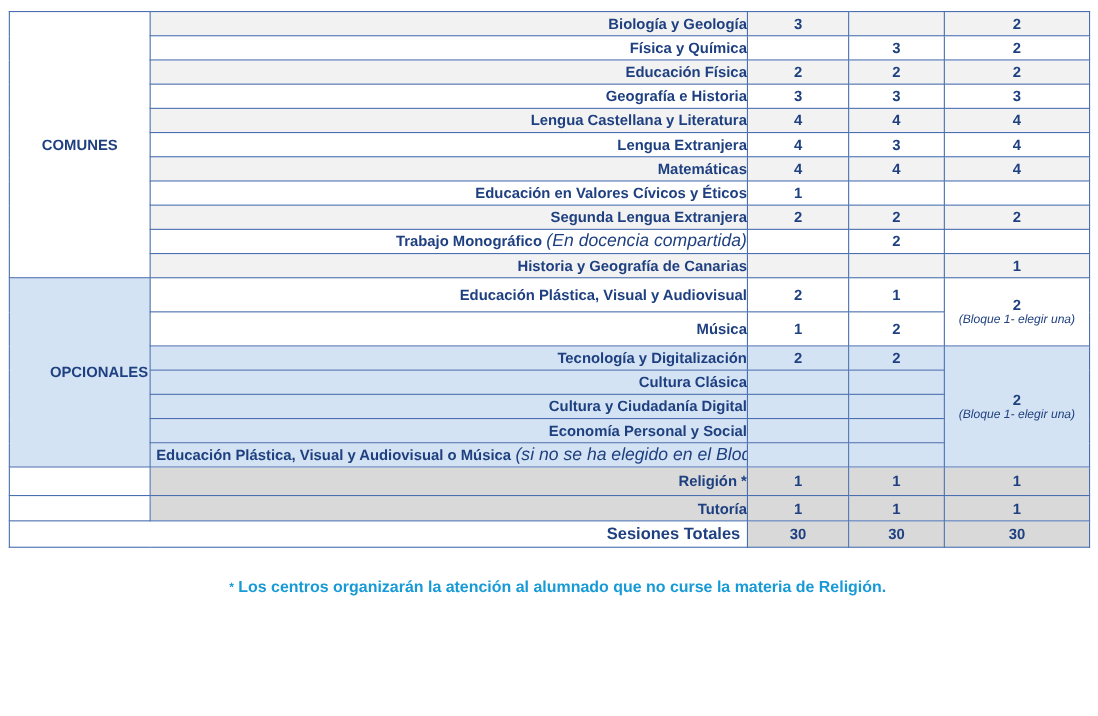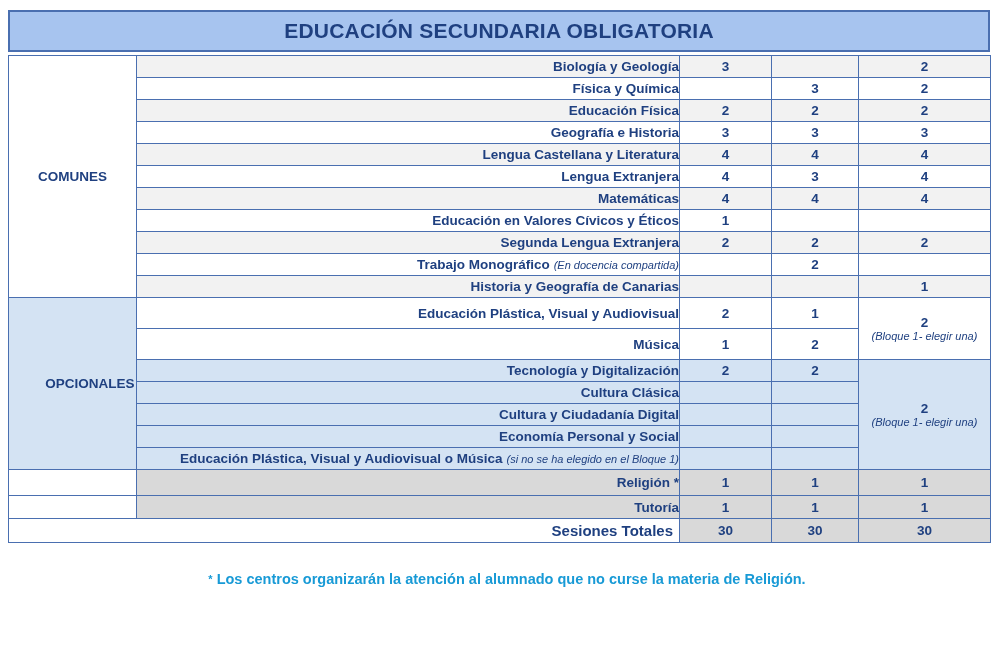--- a/index.html
+++ b/index.html
@@ -32,39 +32,38 @@
   .cursos{ text-align:center;font-size:15px;background:var(--header-bg);height:26px; }
   .ord{ text-align:center;font-size:15px;background:var(--header-bg);height:29px; }
   tr.r22{height:22px;} tr.r31{height:31px;} tr.r26{height:26px;}
   tr.r23{height:23px;} tr.r24{height:24px;}
   .cat{text-align:center;font-size:13.5px;background:#ffffff;}
   .catb{background:var(--row-blue);padding-left:35px;}
   .subj{text-align:right;padding-left:5px;font-size:13.5px;}
   .val{text-align:center;font-size:13.5px;}
   .g{background:var(--row-gray);} .w{background:#ffffff;}
   .b{background:var(--row-blue);margin-top:21px;} .d{background:var(--row-dark);}
-  .note{font-style:italic;font-weight:normal;font-size:11px;margin-left:4px;}
+  .note{font-style:italic;font-weight:normal;font-size:16px;margin-left:4px;}
   .bloque{text-align:center;}
   .bval{font-size:13.5px;font-weight:bold;line-height:15px;}
   .bnote{font-style:italic;font-weight:normal;font-size:11px;line-height:13px;}
   .totals-label{text-align:right;padding-right:6px;font-size:15px;background:#ffffff;}
   .empty-cat{background:#ffffff;}
   .footnote{
     width:998px;margin-top:28px;text-align:center;
     color:var(--fn);font-weight:bold;font-size:14.5px;
   }
   .fn-star{font-size:11px;margin-right:4px;vertical-align:1px;}
 </style>
 </head>
 <body>
 
 <div class="page">
   <div class="tbl-wrap">
 
-    <div class="title-bar">EDUCACIÓN SECUNDARIA OBLIGATORIA</div>
 
 
     <table class="bodytbl">
       <colgroup>
           <col style="width:128px">
           <col style="width:543px">
           <col style="width:92px">
           <col style="width:87px">
           <col style="width:132px">
         </colgroup>

